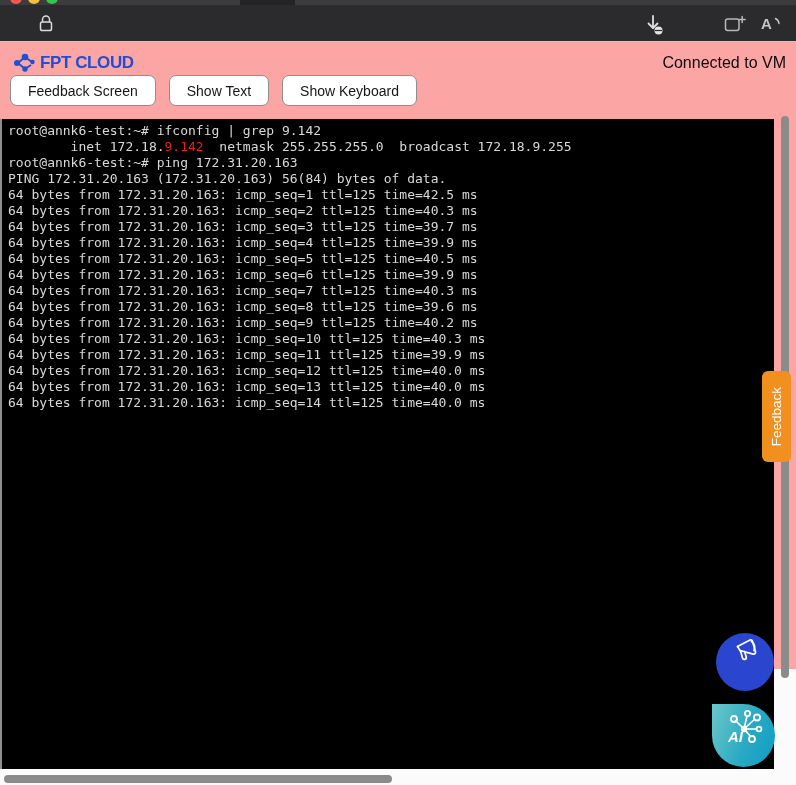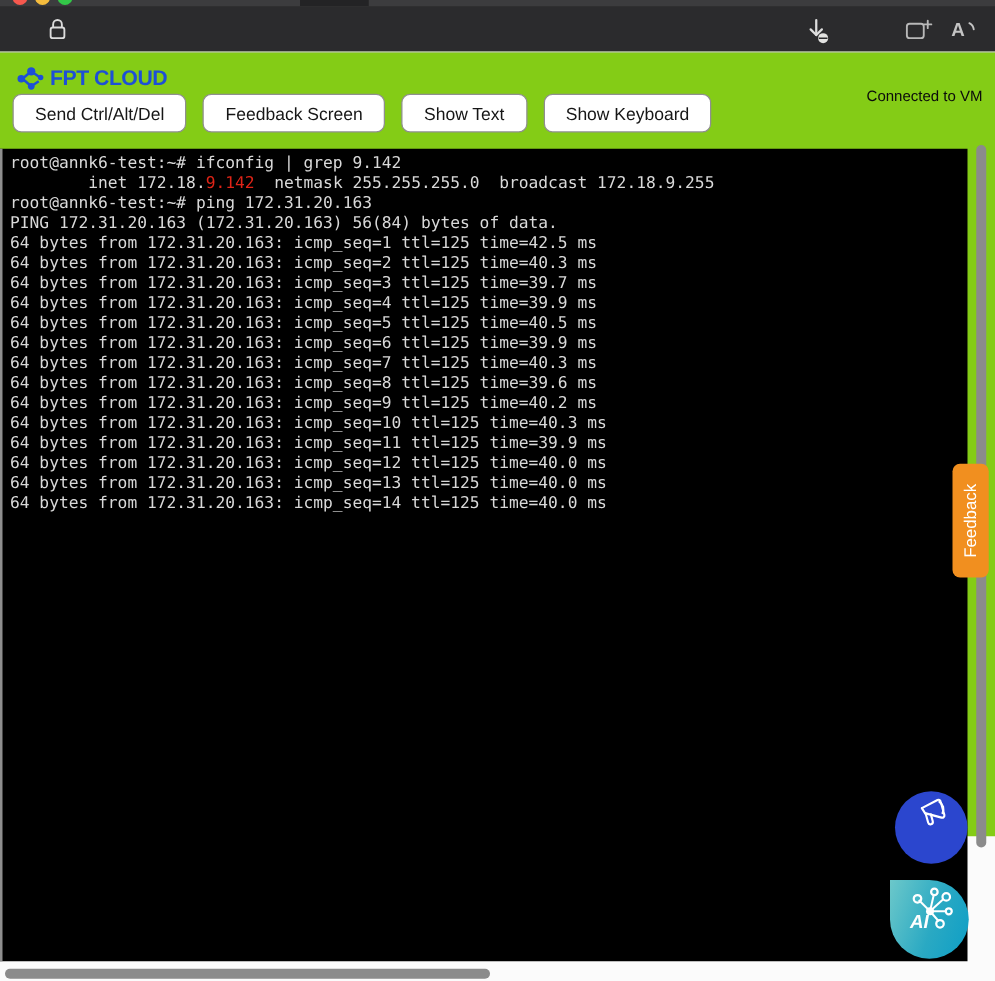--- a/index.html
+++ b/index.html
@@ -15,25 +15,25 @@
   .lock-wrap { position:absolute; left:38px; top:8px; }
   .url-text { position:absolute; left:62px; top:0; height:36px; display:flex; align-items:center; font-size:15px; white-space:nowrap; }
   .url-scheme, .url-path { color:#98989d; }
   .url-host { color:#f4f4f6; font-weight:700; }
   .tb-icon { position:absolute; top:7px; cursor:default; }
   .tb-download { left:644px; }
   .tb-newtab { left:724px; top:10px; }
   .tb-textsize { left:760px; top:9px; }
 
   
-  .page { position:absolute; top:41px; left:0; width:796px; height:628px; background:#84cc16; border-top:1px solid #c8c8c8; }
+  .page { position:absolute; top:41px; left:0; width:796px; height:628px; background:#fca5a5; border-top:1px solid #c8c8c8; }
 
   .brand { position:absolute; left:12px; top:11px; display:flex; align-items:center; gap:4px; }
   .brand-text { font-size:17px; font-weight:800; letter-spacing:-0.4px; font-family:"Liberation Sans", sans-serif; }
-  .status-label { position:absolute; right:10px; top:12px; font-size:12px; color:#0b0b0b;margin-top:16px; }
+  .status-label { position:absolute; right:10px; top:12px; font-size:16px; color:#0b0b0b; }
 
   .controls { position:absolute; left:10px; top:33px; display:flex; gap:13px; }
   .btn { height:31px; padding:0 17px; border:1px solid #8f8f8f; border-radius:7px; background:#ffffff;
          font-size:14px; color:#161616; display:flex; align-items:center; cursor:pointer; white-space:nowrap;
          font-family:"Liberation Sans", sans-serif; }
   .btn.danger { border:none; color:#fff; padding:0 16px; font-weight:500;margin-top:46px; }
 
   
   .terminal { position:absolute; left:0; top:77px; width:774px; height:650px; background:#000;
               border-left:2px solid #8e8e8e; padding:4px 0 16px 6px;
@@ -114,21 +114,20 @@
           <circle cx="13" cy="16" r="2.7"></circle>
           <circle cx="20.5" cy="9" r="2.2"></circle>
       </g>
     </svg>
     <span class="brand-text" style="color: rgb(29, 79, 215);">FPT CLOUD</span>
   </div>
 
   <div class="status-label">Connected to VM</div>
 
   <div class="controls">
-    <button class="btn">Send Ctrl/Alt/Del</button>
     <button class="btn">Feedback Screen</button>
     <button class="btn">Show Text</button>
     <button class="btn">Show Keyboard</button>
     <button class="btn danger" style="background: rgb(181, 40, 31);">Disconnect</button>
   </div>
 
   <div class="terminal"><div class="term-line"><span>root@annk6-test:~# ifconfig | grep 9.142</span></div><div class="term-line"><span>        inet 172.18.</span><span class="term-red">9.142</span><span>  netmask 255.255.255.0  broadcast 172.18.9.255</span></div><div class="term-line"><span>root@annk6-test:~# ping 172.31.20.163</span></div><div class="term-line"><span>PING 172.31.20.163 (172.31.20.163) 56(84) bytes of data.</span></div><div class="term-line"><span>64 bytes from 172.31.20.163: icmp_seq=1 ttl=125 time=42.5 ms</span></div><div class="term-line"><span>64 bytes from 172.31.20.163: icmp_seq=2 ttl=125 time=40.3 ms</span></div><div class="term-line"><span>64 bytes from 172.31.20.163: icmp_seq=3 ttl=125 time=39.7 ms</span></div><div class="term-line"><span>64 bytes from 172.31.20.163: icmp_seq=4 ttl=125 time=39.9 ms</span></div><div class="term-line"><span>64 bytes from 172.31.20.163: icmp_seq=5 ttl=125 time=40.5 ms</span></div><div class="term-line"><span>64 bytes from 172.31.20.163: icmp_seq=6 ttl=125 time=39.9 ms</span></div><div class="term-line"><span>64 bytes from 172.31.20.163: icmp_seq=7 ttl=125 time=40.3 ms</span></div><div class="term-line"><span>64 bytes from 172.31.20.163: icmp_seq=8 ttl=125 time=39.6 ms</span></div><div class="term-line"><span>64 bytes from 172.31.20.163: icmp_seq=9 ttl=125 time=40.2 ms</span></div><div class="term-line"><span>64 bytes from 172.31.20.163: icmp_seq=10 ttl=125 time=40.3 ms</span></div><div class="term-line"><span>64 bytes from 172.31.20.163: icmp_seq=11 ttl=125 time=39.9 ms</span></div><div class="term-line"><span>64 bytes from 172.31.20.163: icmp_seq=12 ttl=125 time=40.0 ms</span></div><div class="term-line"><span>64 bytes from 172.31.20.163: icmp_seq=13 ttl=125 time=40.0 ms</span></div><div class="term-line"><span>64 bytes from 172.31.20.163: icmp_seq=14 ttl=125 time=40.0 ms</span></div></div>
 
   <div class="feedback-tab" style="background: rgb(241, 143, 31);">
     <span>Feedback</span>

